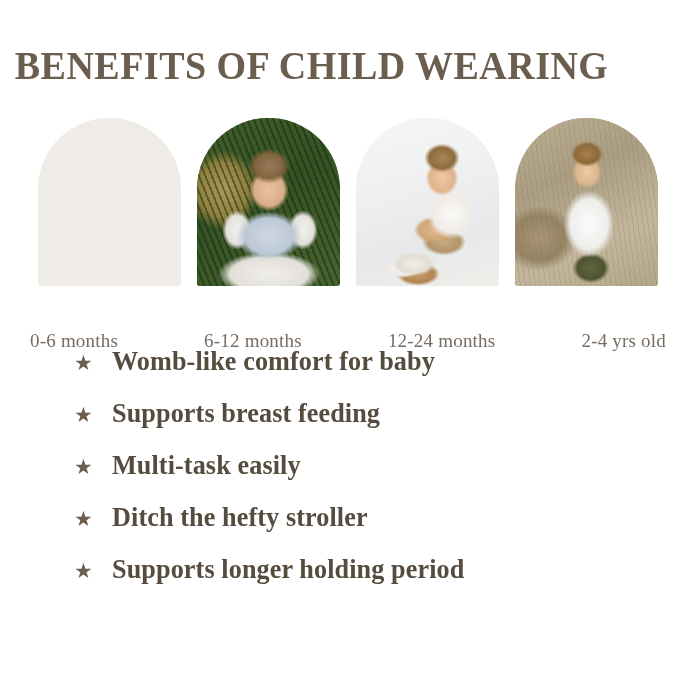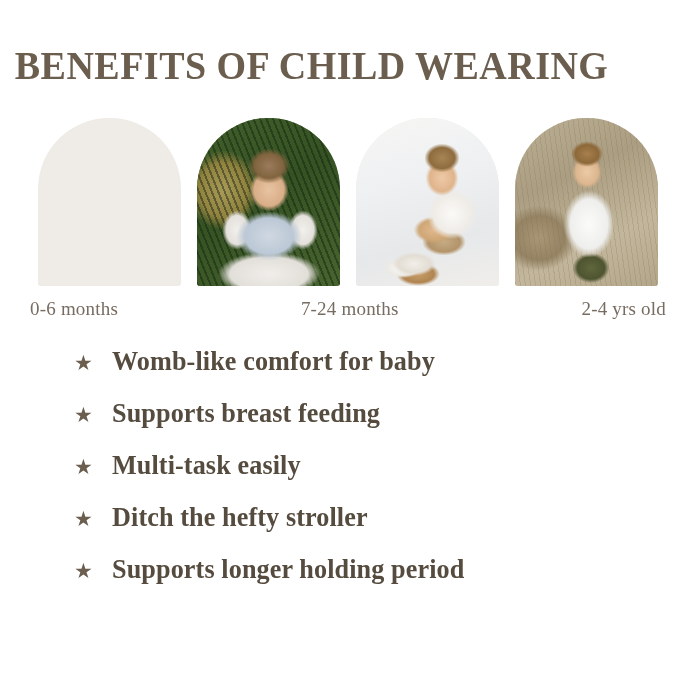--- a/index.html
+++ b/index.html
@@ -134,20 +134,21 @@
     justify-content: space-between;
   }
 
   .age-label {
     font-family: "Liberation Serif", "DejaVu Serif", serif;
     font-size: 19px;
     color: #776c61;
     letter-spacing: 0.2px;
     white-space: nowrap;
     text-align: center;
+    margin-top: 32px;
   }
 
   
   .benefits {
     position: absolute;
     top: 348px;
     left: 74px;
     width: 560px;
   }
 
@@ -197,21 +198,22 @@
     <div class="card">
       <div class="photo p3"></div>
     </div>
     <div class="card">
       <div class="photo p4"></div>
     </div>
   </div>
 
   <div class="labels">
     <div class="age-label">0-6 months</div>
-    <div class="age-label">7-24 months</div>
+    <div class="age-label">6-12 months</div>
+    <div class="age-label">12-24 months</div>
     <div class="age-label">2-4 yrs old</div>
   </div>
 
   <div class="benefits">
     <div class="benefit-row">
       <span class="star">★</span>
       <span class="benefit-text">Womb-like comfort for baby</span>
     </div>
     <div class="benefit-row">
       <span class="star">★</span>

